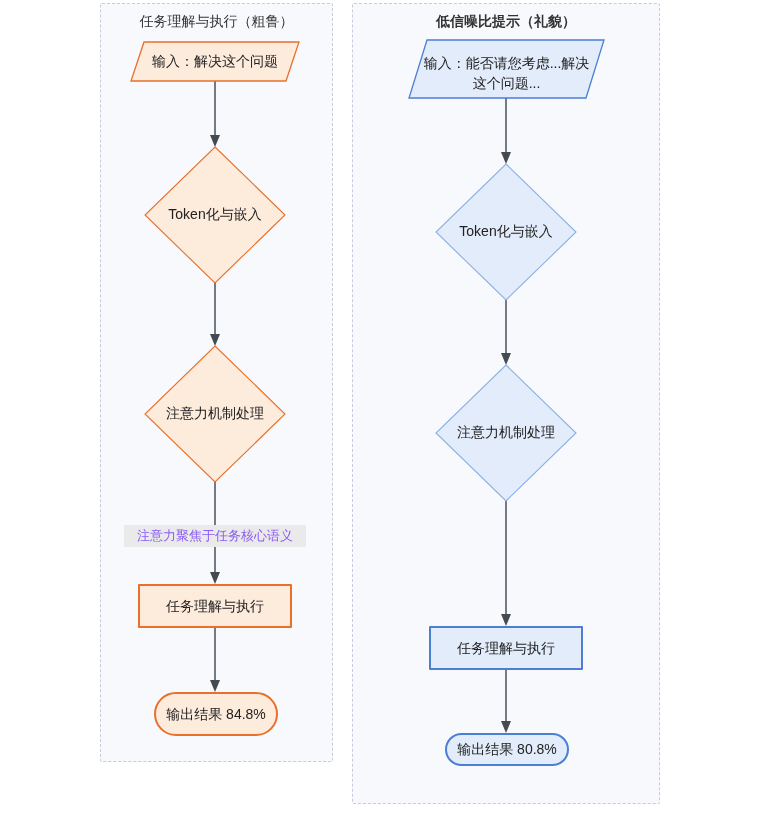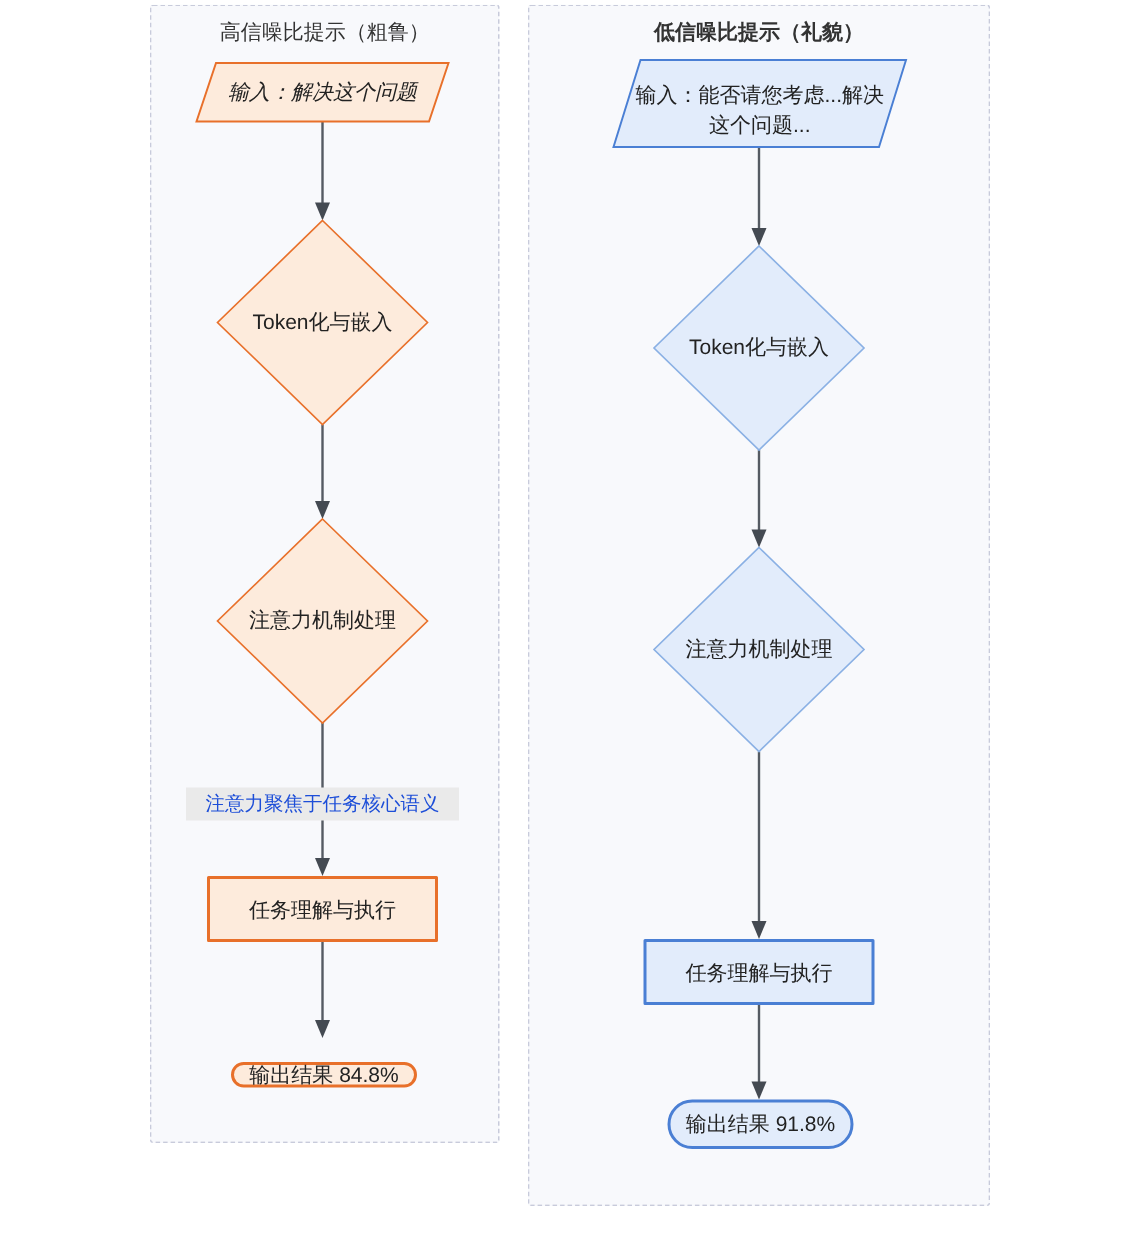--- a/index.html
+++ b/index.html
@@ -109,21 +109,21 @@
     border-width: 2px;
     border-style: solid;
     border-radius: 999px;
   }
   .stadium-warm { background: #fdebdc; border-color: #e8702a; }
   .stadium-cool { background: #e2ecfb; border-color: #4a7fd4; }
   
   .edge-label {
     position: absolute;
     background: #eaeaea;
-    color: #1d4ed8;
+    color: #8b5cf6;
     font-size: 13px;
     line-height: 1.45;
     text-align: center;
     padding: 2px 4px;
     box-sizing: border-box;
     white-space: pre-line;
   }
   
   .edge-svg {
     position: absolute;
@@ -142,21 +142,21 @@
   .edge-head {
     fill: #444a52;
   }
 </style>
 </head>
 <body>
 
 <div id="canvas">
 
   <div class="subgraph" style="left:100px; top:3px; width:233px; height:759px;">
-    <div class="subgraph-title">高信噪比提示（粗鲁）</div>
+    <div class="subgraph-title">任务理解与执行（粗鲁）</div>
   </div>
 
   <div class="subgraph" style="left:352px; top:3px; width:308px; height:801px;font-weight:bold;">
     <div class="subgraph-title">低信噪比提示（礼貌）</div>
   </div>
 
   <svg class="edge-svg">
 
     <line class="edge-line" x1="215" y1="81" x2="215" y2="138"></line>
     <polygon class="edge-head" points="215,147 210,135 220,135"></polygon>
@@ -176,21 +176,21 @@
     <line class="edge-line" x1="506" y1="300" x2="506" y2="356"></line>
     <polygon class="edge-head" points="506,365 501,353 511,353"></polygon>
 
     <line class="edge-line" x1="506" y1="501" x2="506" y2="617"></line>
     <polygon class="edge-head" points="506,626 501,614 511,614"></polygon>
 
     <line class="edge-line" x1="506" y1="670" x2="506" y2="724"></line>
     <polygon class="edge-head" points="506,733 501,721 511,721"></polygon>
   </svg>
 
-  <div class="para-wrap" style="left:131px; top:42px; width:168px; height:39px;font-style:italic;">
+  <div class="para-wrap" style="left:131px; top:42px; width:168px; height:39px;">
     <svg width="168" height="39" viewBox="0 0 168 39">
       <polygon points="13,0 168,0 155,39 0,39" fill="#fdebdc" stroke="#e8702a" stroke-width="1.3"></polygon>
     </svg>
     <div class="para-label">输入：解决这个问题</div>
   </div>
 
   <div class="diamond-wrap" style="left:145px; top:147px; width:140px; height:136px;">
     <svg width="140" height="136" viewBox="0 0 140 136">
       <polygon points="70,0 140,68 70,136 0,68" fill="#fdebdc" stroke="#e8702a" stroke-width="1.1"></polygon>
     </svg>
@@ -203,21 +203,21 @@
     </svg>
     <div class="diamond-label">注意力机制处理</div>
   </div>
 
   <div class="edge-label" style="left:124px; top:525px; width:182px; height:22px; display:flex; align-items:center; justify-content:center;">注意力聚焦于任务核心语义</div>
 
   <div class="node rect-node rect-warm" style="left:138px; top:584px; width:154px; height:44px;">
     <span>任务理解与执行</span>
   </div>
 
-  <div class="node stadium-node stadium-warm" style="left:154px; top:708px; width:124px; height:17px;">
+  <div class="node stadium-node stadium-warm" style="left:154px; top:692px; width:124px; height:44px;">
     <span>输出结果 84.8%</span>
   </div>
 
   <div class="para-wrap" style="left:409px; top:40px; width:195px; height:66px;">
     <svg width="195" height="58" viewBox="0 0 195 58">
       <polygon points="18,0 195,0 177,58 0,58" fill="#e2ecfb" stroke="#4a7fd4" stroke-width="1.3"></polygon>
     </svg>
     <div class="para-label">输入：能否请您考虑...解决
 这个问题...</div>
   </div>
@@ -235,16 +235,16 @@
     </svg>
     <div class="diamond-label">注意力机制处理</div>
   </div>
 
 
   <div class="node rect-node rect-cool" style="left:429px; top:626px; width:154px; height:44px;">
     <span>任务理解与执行</span>
   </div>
 
   <div class="node stadium-node stadium-cool" style="left:445px; top:733px; width:124px; height:33px;">
-    <span>输出结果 91.8%</span>
+    <span>输出结果 80.8%</span>
   </div>
 
 </div>
 
 </body></html>

